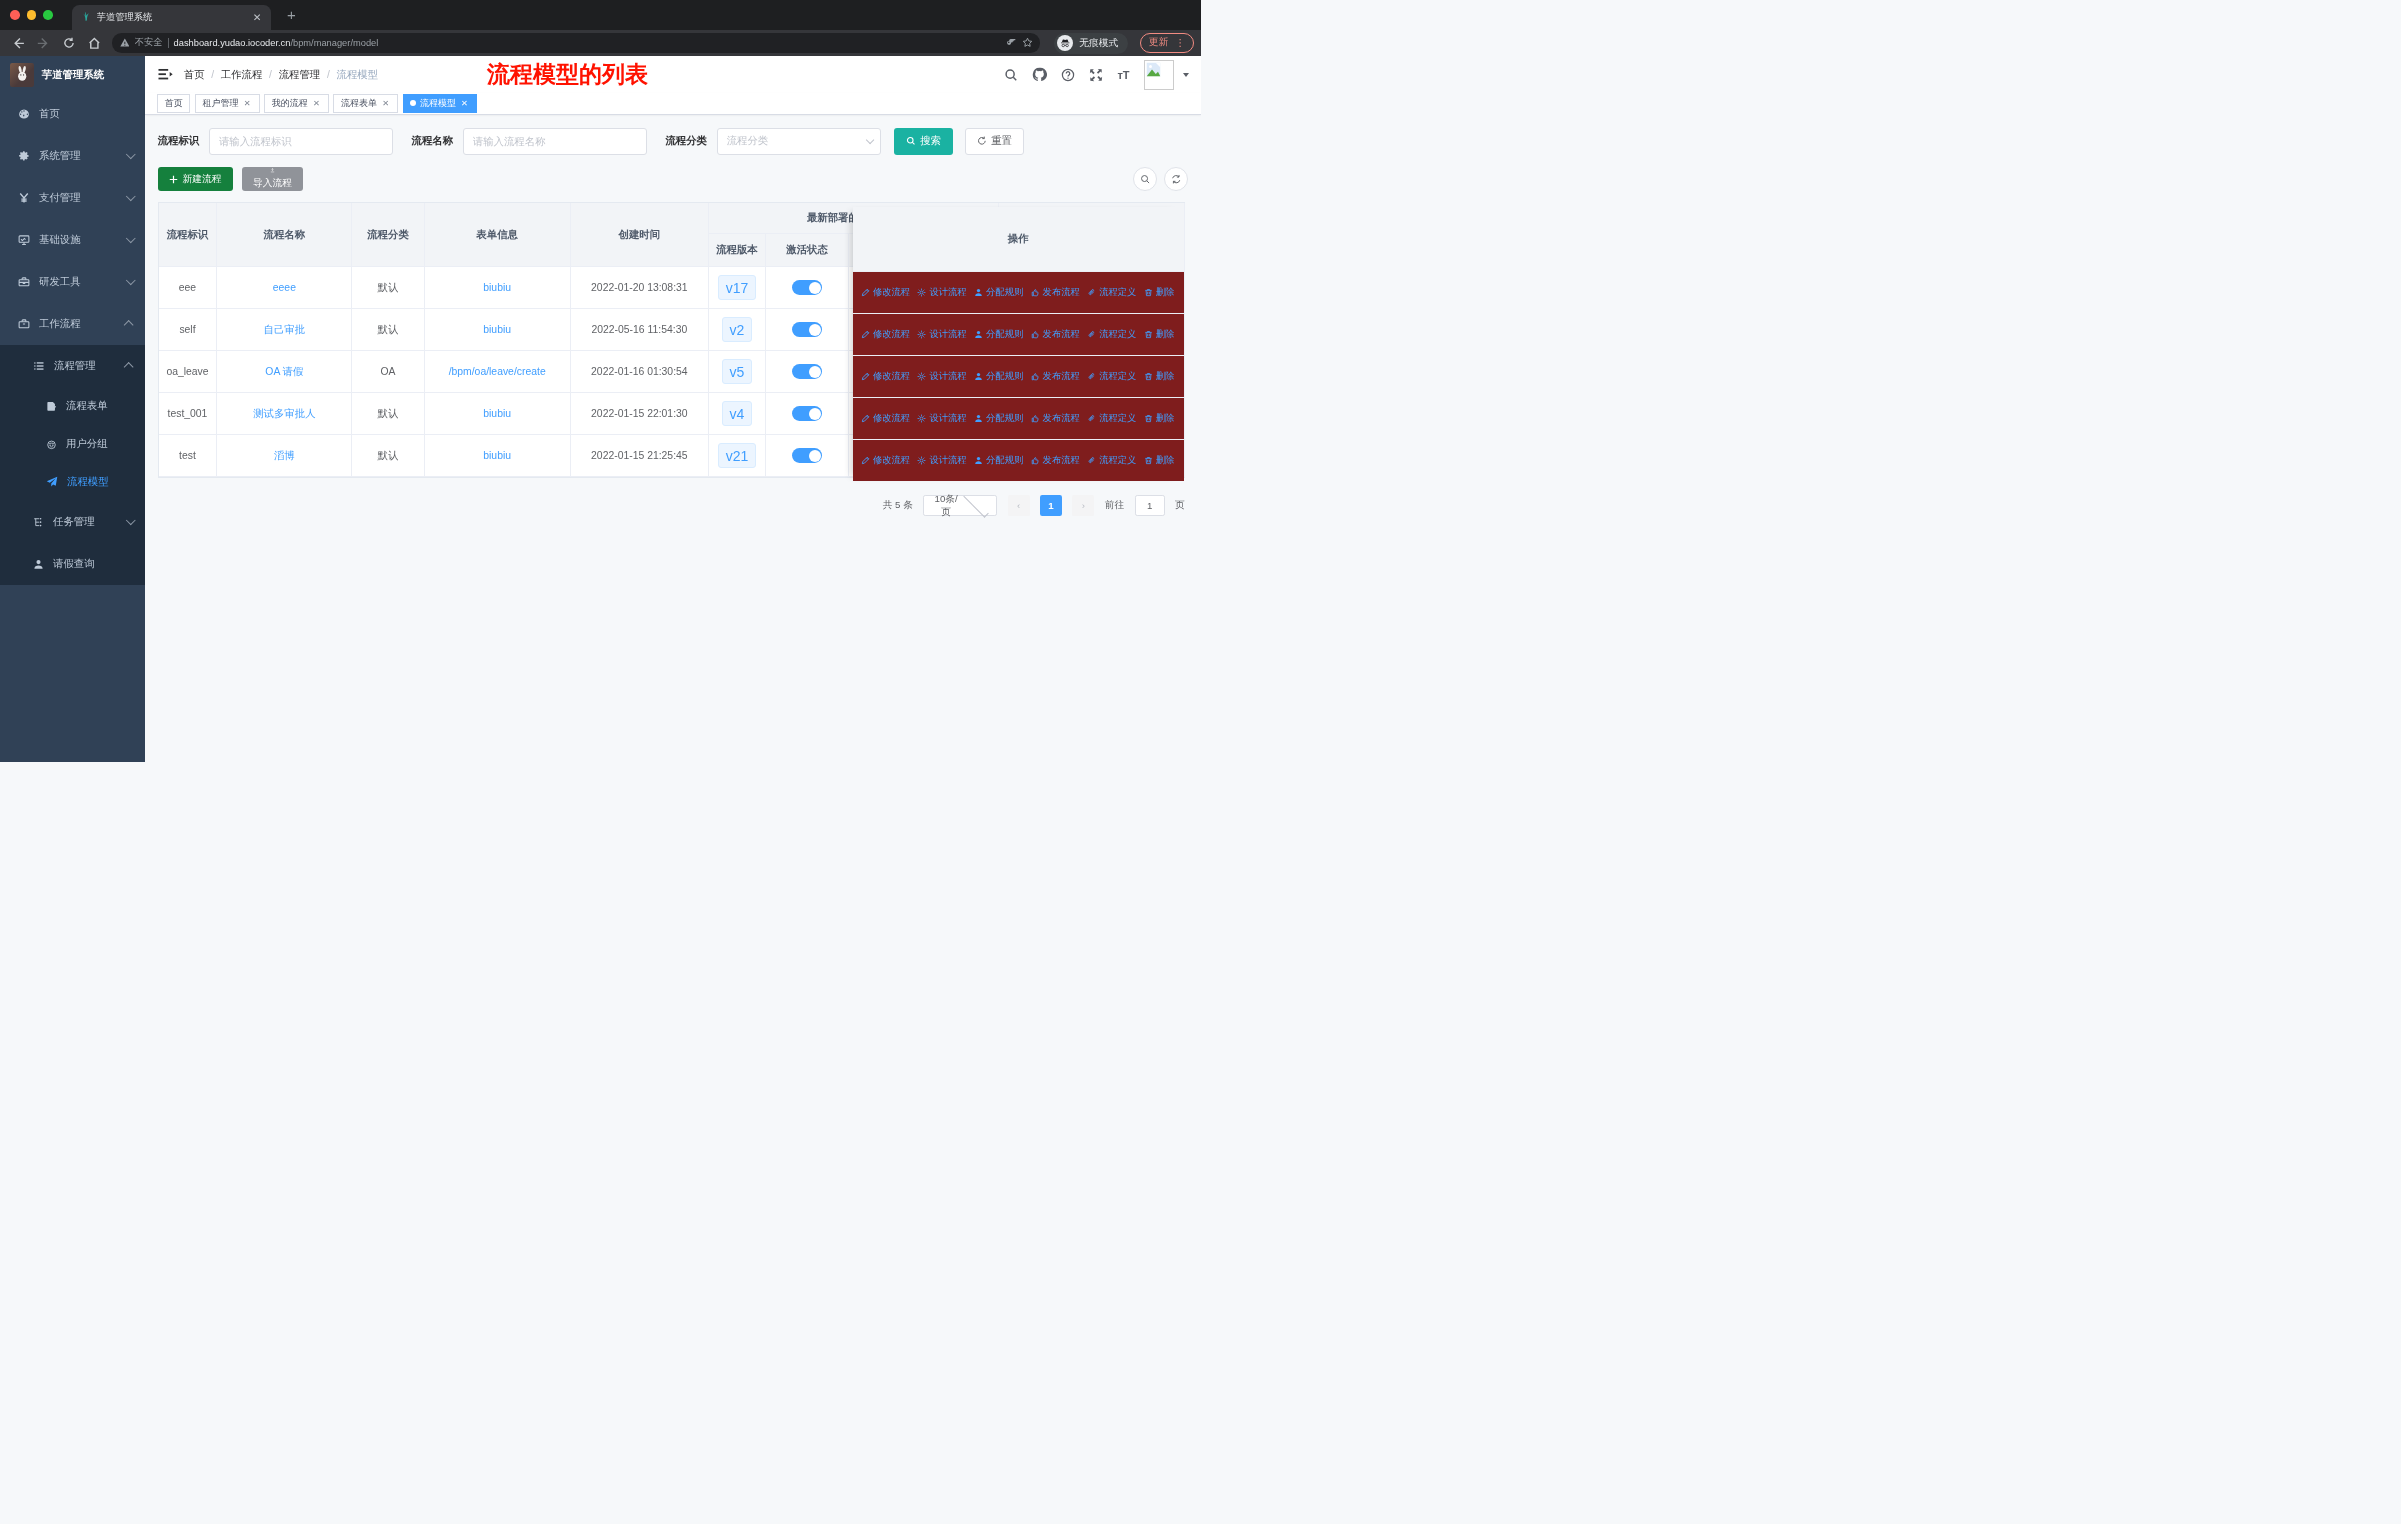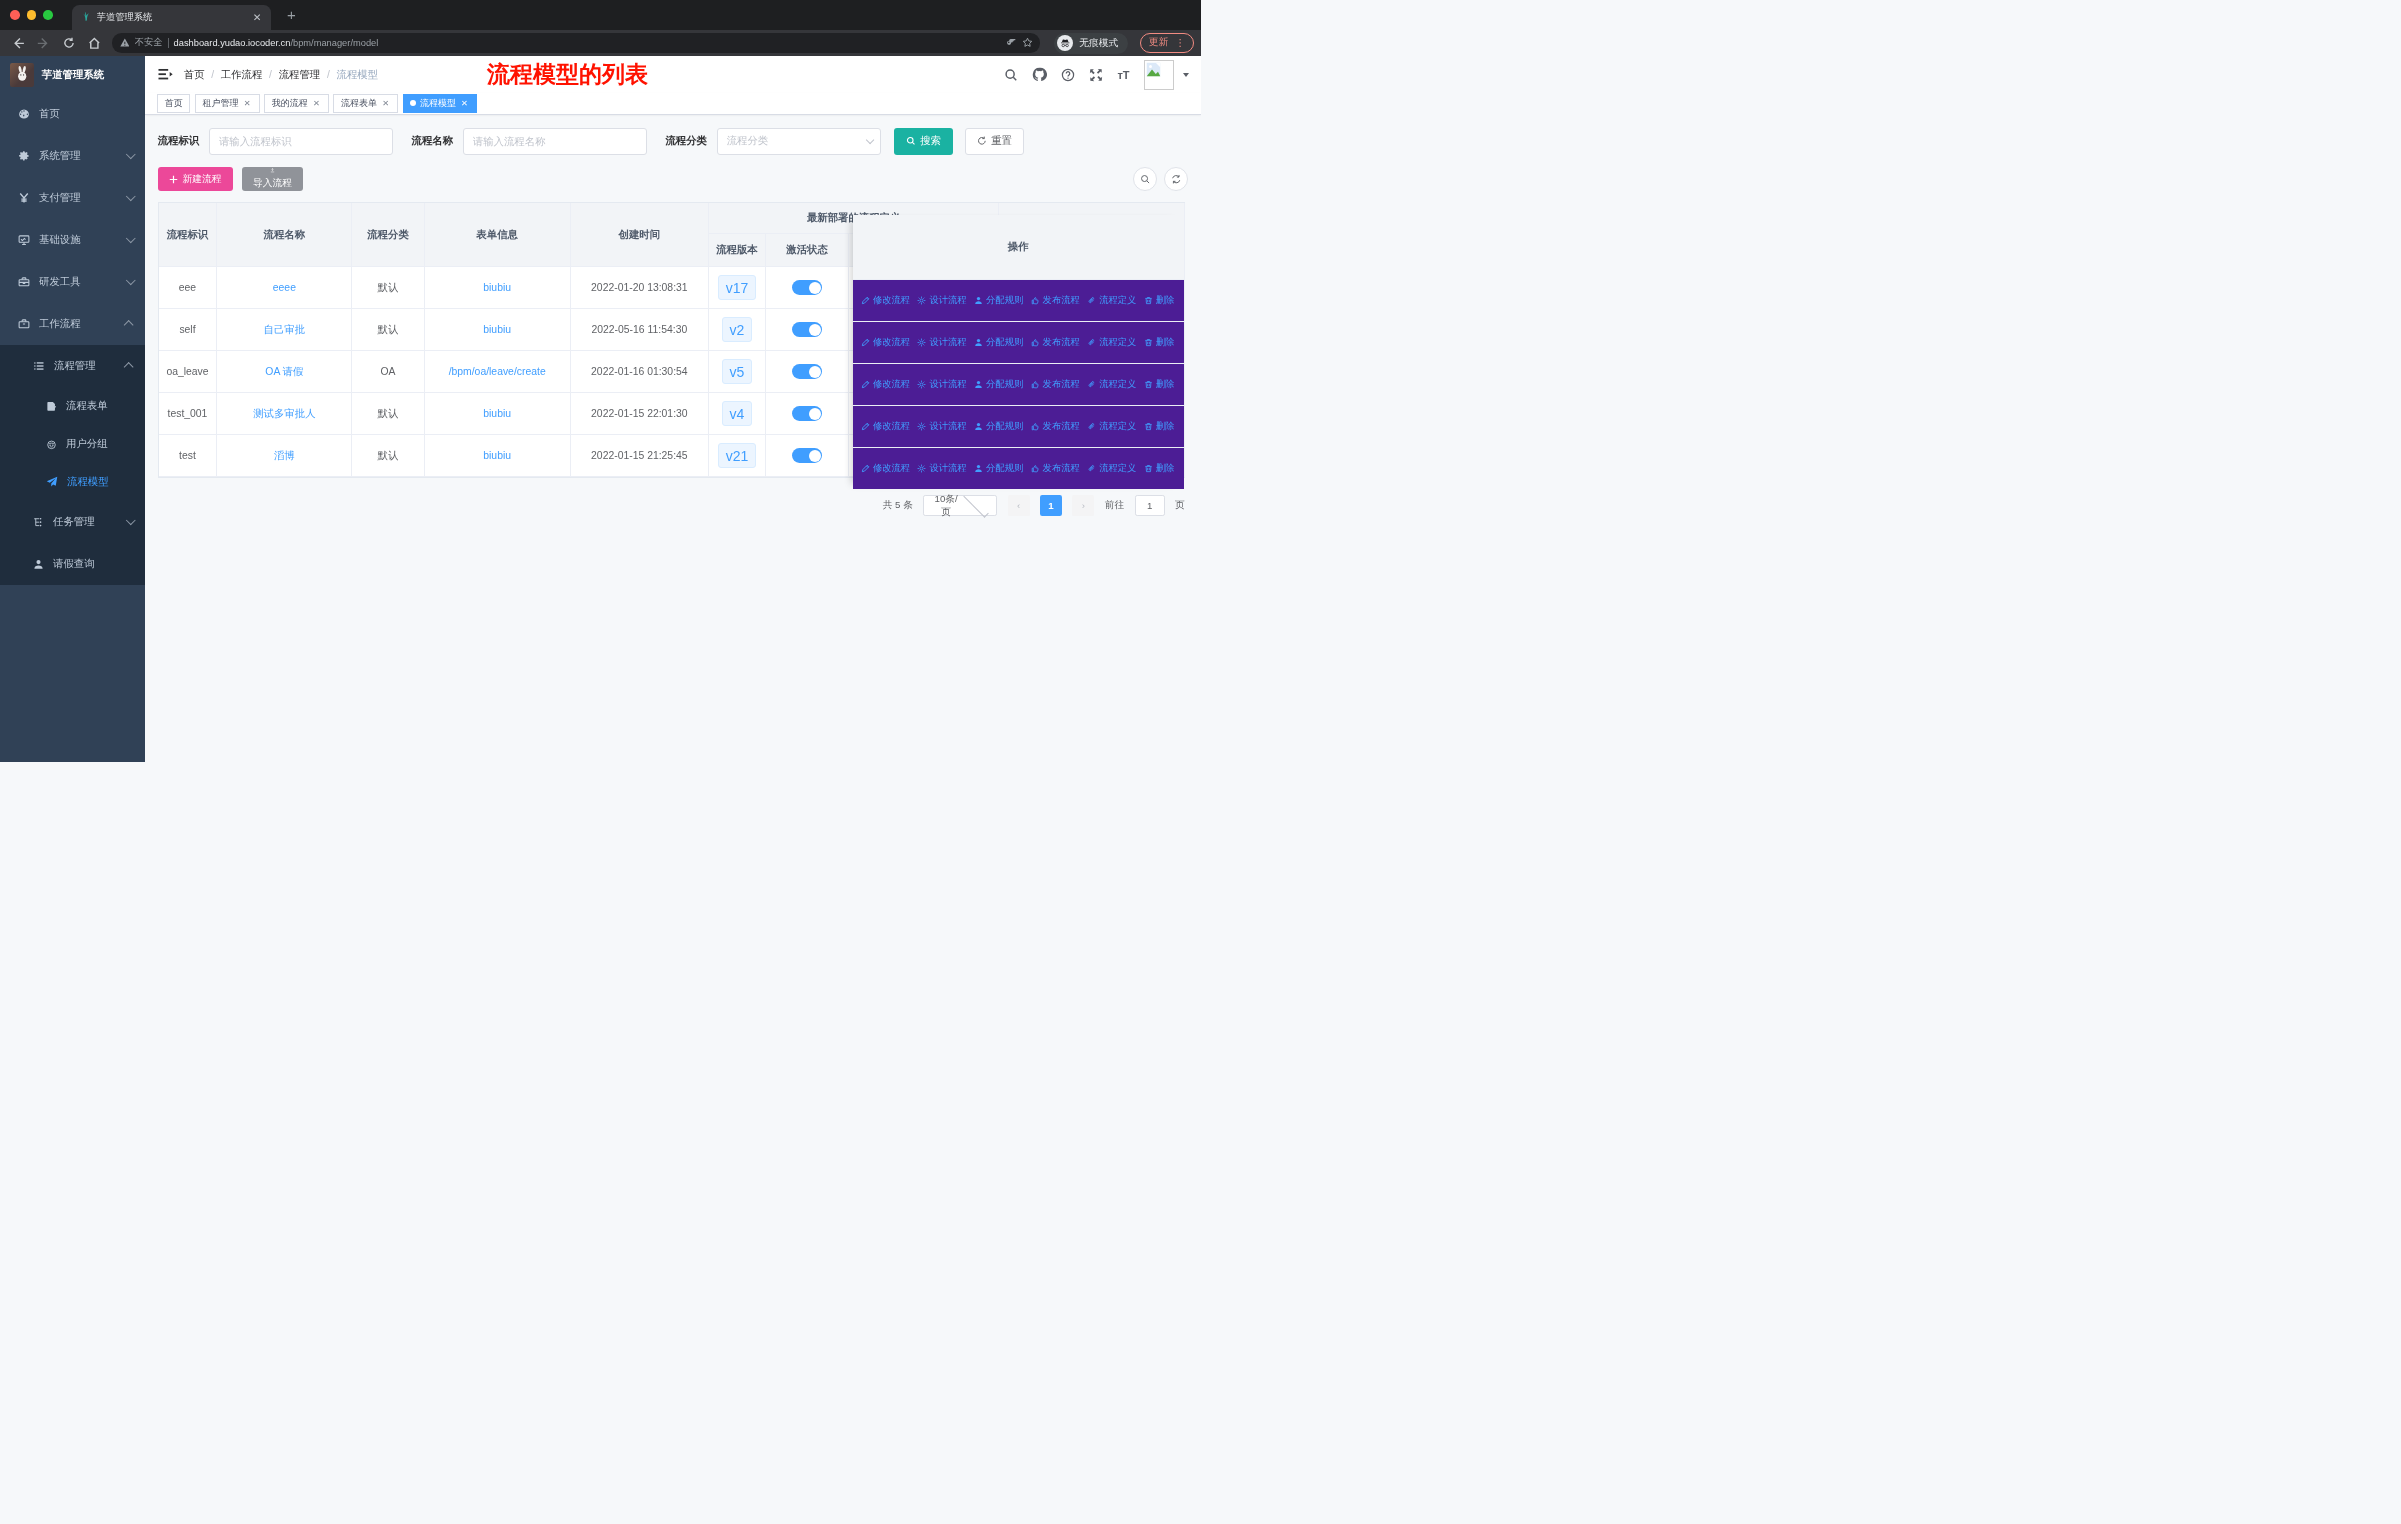--- a/index.html
+++ b/index.html
@@ -88,21 +88,21 @@
     display:flex; align-items:center; padding:0 7.4px 0 9px; color:#c0c4cc; margin-right:13.4px; cursor:pointer; }
   .f-select .ph { flex:1; }
   .btn { height:27px; border-radius:3px; border:0.7px solid transparent; font-size:10.4px; display:inline-flex;
     align-items:center; gap:4.5px; padding:0 11px; cursor:pointer; white-space:nowrap; font-family:inherit; }
   .btn-search { background:#1ab2a2; color:#fff; margin-right:12px; }
   .btn-reset { background:#fff; color:#606266; border-color:#dcdfe6; }
 
   
   .tool-row { display:flex; align-items:center; margin-top:12.7px; }
   .btn-sm { height:24px; font-size:9.7px; padding:0 10.4px; }
-  .btn-primary { background:#ec4899; color:#fff; margin-right:9px; }
+  .btn-primary { background:#15803d; color:#fff; margin-right:9px; }
   .btn-info { background:#909399; color:#fff;flex-direction:column; }
   .circle-btns { margin-left:auto; display:flex; gap:7.4px; }
   .circle-btn { width:24px; height:24px; border-radius:50%; background:#fff; border:0.7px solid #e0e3e9;
     display:flex; align-items:center; justify-content:center; color:#5f6368; cursor:pointer; }
 
   
   .t-wrap { position:relative; margin-top:10.4px; width:1027px; border:0.7px solid #e4e9f0; background:#fff; }
   table.grid { border-collapse:collapse; width:1026px; table-layout:fixed; }
   .grid th, .grid td { border-right:0.7px solid #ebeef5; border-bottom:0.7px solid #ebeef5;
     text-align:center; font-size:10.4px; overflow:hidden; white-space:nowrap; }
@@ -110,22 +110,22 @@
   .grid tr.h1 th { height:31px; }
   .grid tr.h2 th { height:33px; }
   .grid td { height:42px; color:#606266; background:#fff; }
   .grid a { color:#409eff; text-decoration:none; cursor:pointer; }
   .vtag { display:inline-block; padding:4.5px 6.7px; font-size:14px; color:#409eff; background:#ecf5ff;
     border:0.7px solid #d9ecff; border-radius:3px; line-height:1; }
   .switch { width:30px; height:15px; border-radius:7.4px; background:#409eff; position:relative;
     display:inline-block; vertical-align:middle; cursor:pointer; }
   .switch::after { content:""; position:absolute; right:1.5px; top:1.5px; width:12px; height:12px; border-radius:50%; background:#fff; }
 
-  .fixed-ops { position:absolute; top:12px; right:0; width:331px; height:100%;
-    box-shadow:-6.7px 0 7.4px -4.5px rgba(0,0,0,.18); background:#4c1d95;margin-left:27px; }
+  .fixed-ops { position:absolute; top:4px; right:0; width:331px; height:100%;
+    box-shadow:-6.7px 0 7.4px -4.5px rgba(0,0,0,.18); background:#7f1d1d;margin-left:27px; }
   .fixed-ops-header { height:65px; background:#f2f4f7; border-bottom:0.7px solid #ebeef5;
     display:flex; align-items:center; justify-content:center; font-size:10.4px; font-weight:bold; color:#4e5969; }
   .ops-row { height:42px; border-bottom:0.7px solid #ebeef5; display:flex; align-items:center; gap:7.4px; padding:0 6px 0 8.2px; }
   .ops-row:last-child { border-bottom:none; }
   .op { color:#409eff; font-size:9.3px; display:inline-flex; align-items:center; gap:3px; cursor:pointer; white-space:nowrap; }
 
   
   .pager { display:flex; align-items:center; justify-content:flex-end; gap:10.4px; margin-top:17px;
     width:1027px; font-size:9.7px; color:#606266; }
   .psel { width:74px; height:21px; border:0.7px solid #dcdfe6; border-radius:2.2px; background:#fff;

